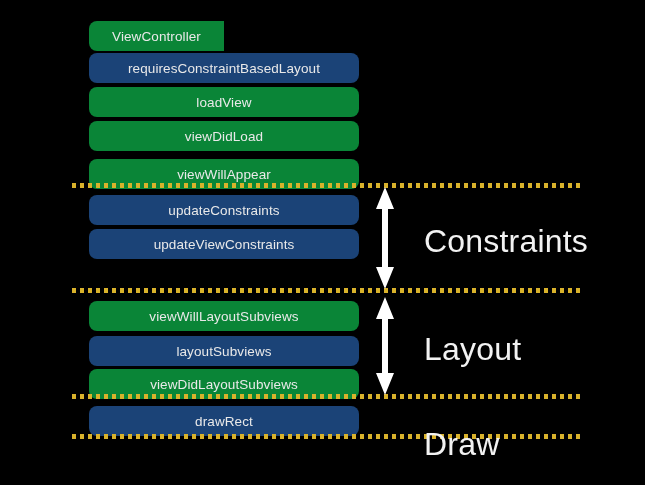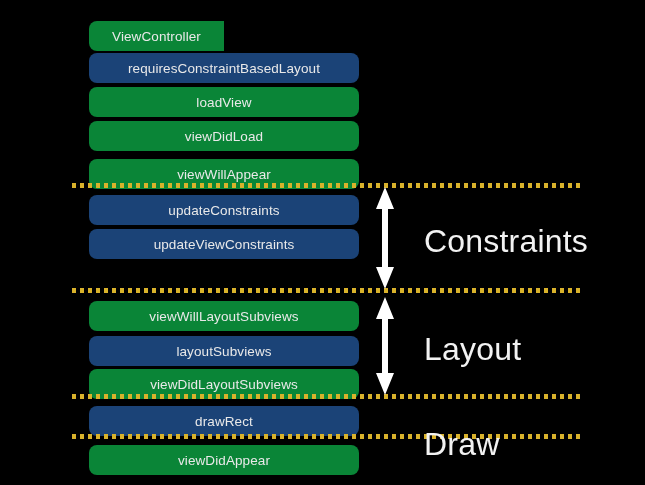--- a/index.html
+++ b/index.html
@@ -116,21 +116,20 @@
   <div class="bar green" style="top:301px">viewWillLayoutSubviews</div>
   <div class="bar blue" style="top:336px">layoutSubviews</div>
   <div class="bar green" style="top:369px">viewDidLayoutSubviews</div>
 
   <div class="dotted" style="top:394px"></div>
 
   <div class="bar blue" style="top:406px">drawRect</div>
 
   <div class="dotted" style="top:434px"></div>
 
-  <div class="bar green" style="top:445px">viewDidAppear</div>
 
   <div class="arrow" style="left:374px; top:187px; height:102px">
     <svg viewBox="0 0 22 102" preserveAspectRatio="none" aria-hidden="true">
       <path d="M11 0 L20 22 L14 22 L14 80 L20 80 L11 102 L2 80 L8 80 L8 22 L2 22 Z" fill="#ffffff"></path>
     </svg>
   </div>
 
   <div class="arrow" style="left:374px; top:297px; height:98px">
     <svg viewBox="0 0 22 98" preserveAspectRatio="none" aria-hidden="true">
       <path d="M11 0 L20 22 L14 22 L14 76 L20 76 L11 98 L2 76 L8 76 L8 22 L2 22 Z" fill="#ffffff"></path>

